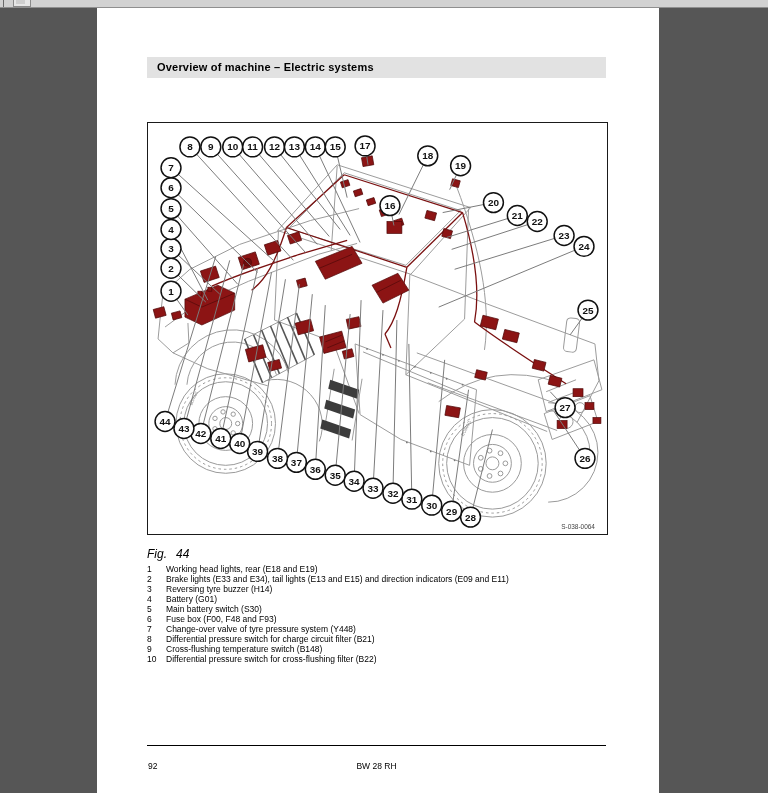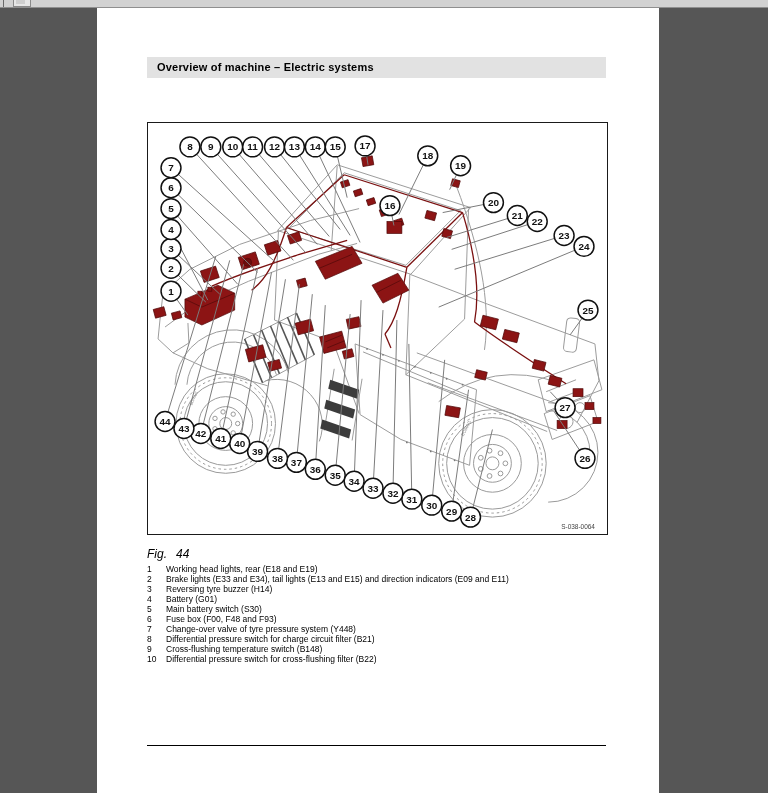--- a/index.html
+++ b/index.html
@@ -495,15 +495,19 @@
           <span class="num">9</span>
           <span class="txt">Cross-flushing temperature switch (B148)</span>
         </div>
         <div class="legend-row">
           <span class="num">10</span>
           <span class="txt">Differential pressure switch for cross-flushing filter (B22)</span>
         </div>
       </div>
 
     <div class="footer-rule"></div>
+    <div class="footer-row">
+      <span class="footer-page">92</span>
+      <span class="footer-model">BW 28 RH</span>
+    </div>
 
   </div>
 </div>
 
 </body></html>

